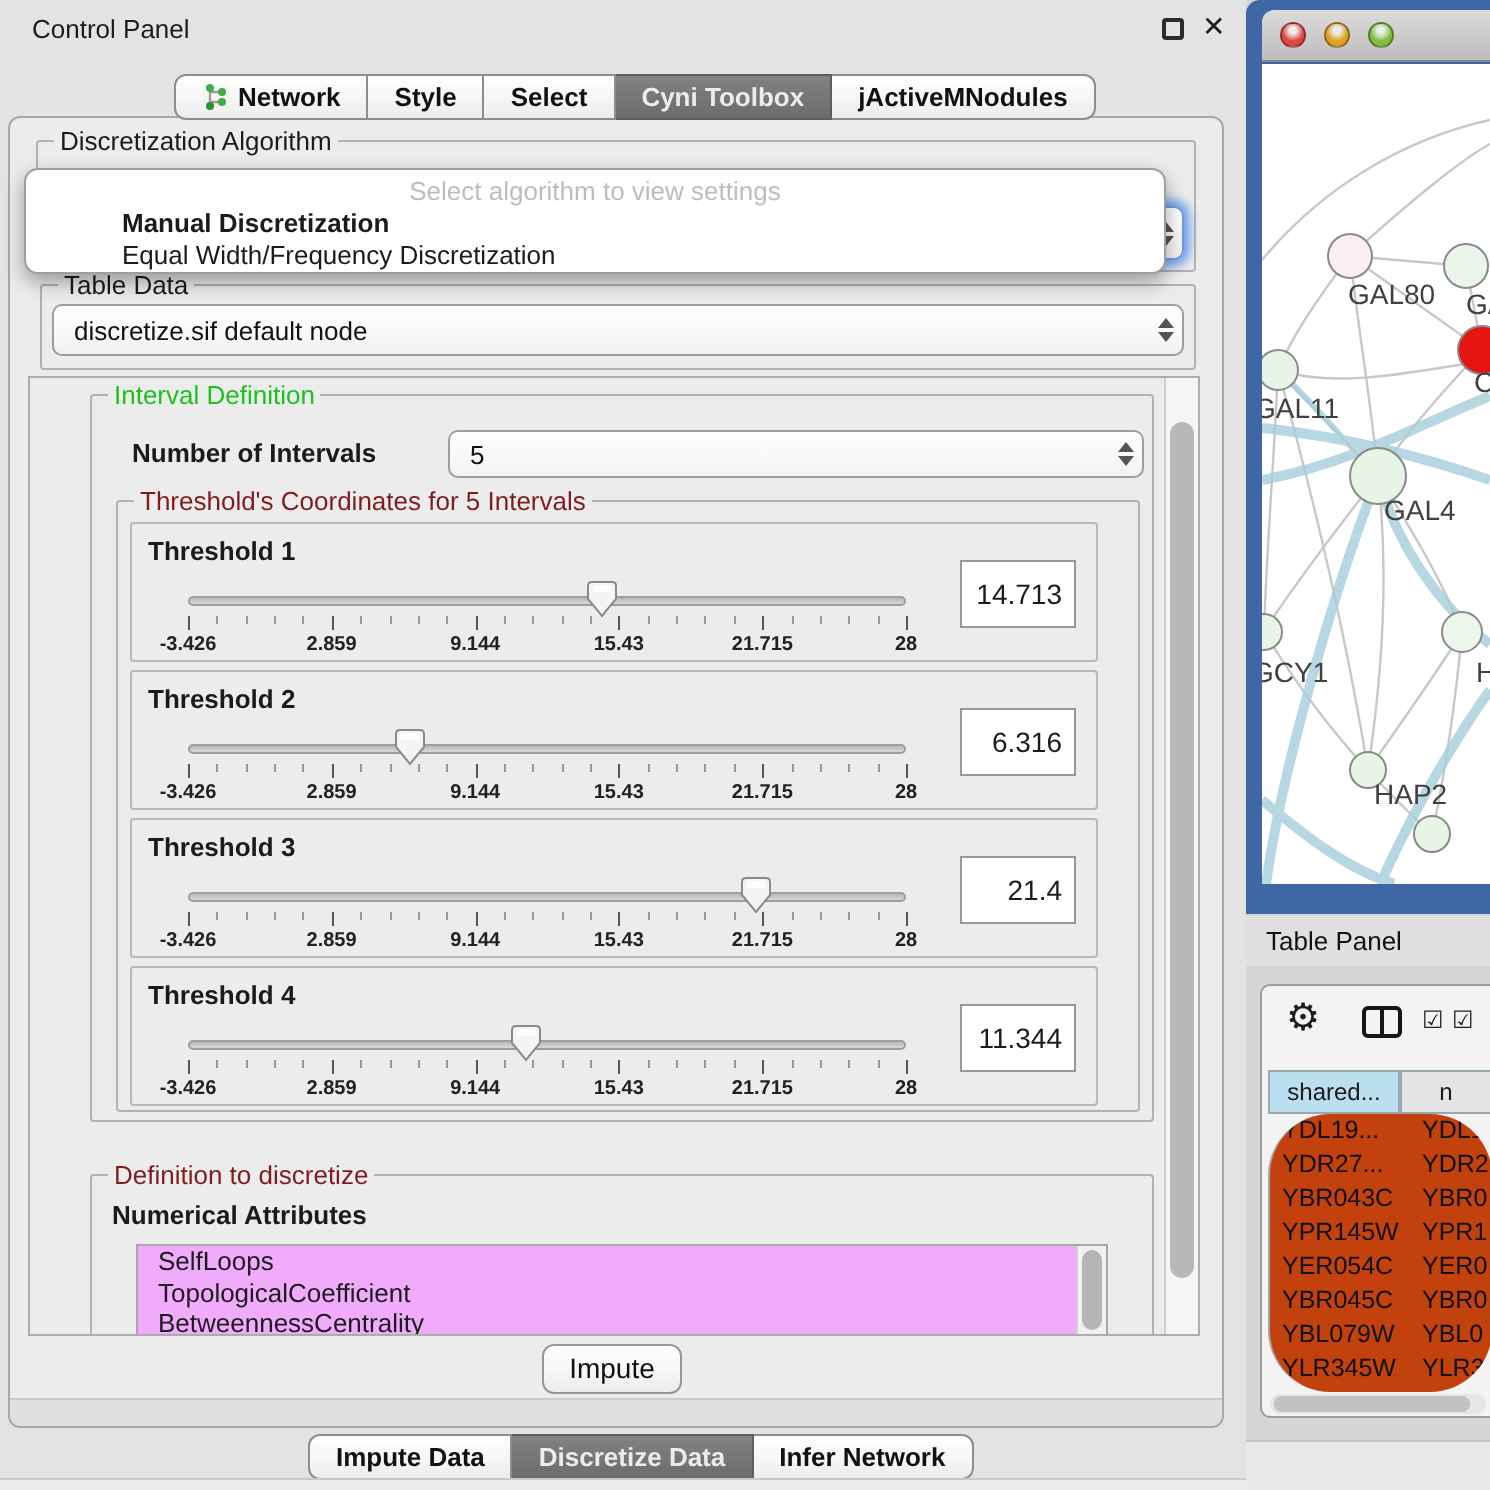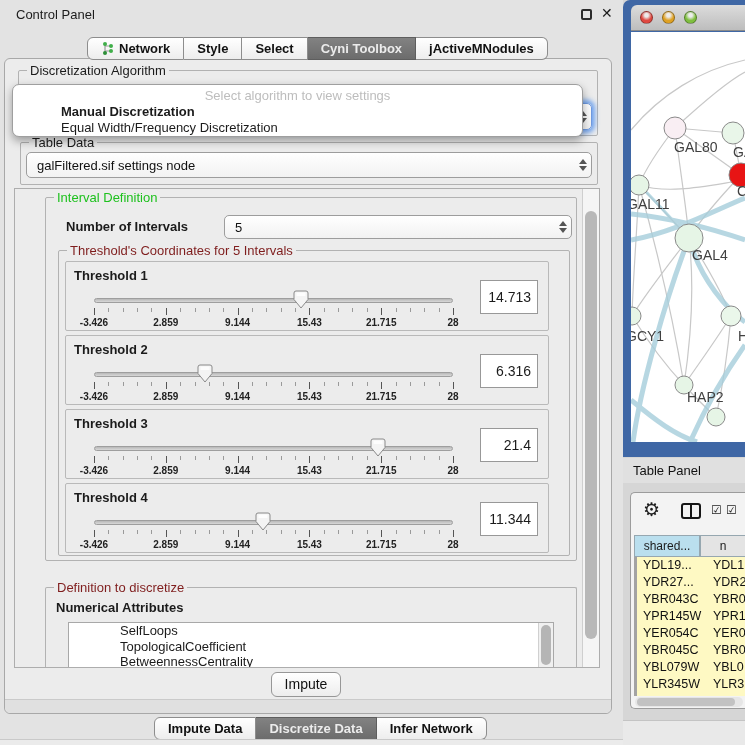--- a/index.html
+++ b/index.html
@@ -80,22 +80,22 @@
   .thumb{position:absolute;top:-2px;width:16px;height:19px;cursor:pointer;}
   .tick{position:absolute;width:1px;background:#777;}
   .tick.minor{top:16px;height:4px;background:#9a9a9a;}
   .tick.major{top:16px;height:7px;background:#555;}
   .ticklabel{position:absolute;top:25px;transform:translateX(-50%);font-size:10px;font-weight:bold;color:#222;white-space:nowrap;}
   .thr-value{position:absolute;right:10px;top:18px;width:58px;height:34px;background:#fff;
       border:1px solid #989898;font-size:14px;text-align:right;line-height:32px;padding-right:6px;}
 
   .attr-group{left:30px;top:398px;width:532px;height:90px;border-bottom:none;}
   .attr-head{position:absolute;left:10px;top:12px;font-weight:bold;font-size:13px;}
-  .listbox{position:absolute;left:22px;top:34px;width:486px;height:48px;background:#ffffff;
-      border:1px solid #a8a8a8;overflow:hidden;padding-left:41px;}
+  .listbox{position:absolute;left:22px;top:34px;width:486px;height:48px;background:#f0abfc;
+      border:1px solid #a8a8a8;overflow:hidden;}
   .listbox .item{padding-left:10px;font-size:13px;line-height:15.5px;cursor:pointer;white-space:nowrap;}
   .list-scroll{position:absolute;right:0;top:0;width:15px;height:100%;background:#f0f0f0;border-left:1px solid #d0d0d0;}
   .list-scroll .thumb{position:absolute;left:2px;top:2px;width:10px;height:40px;background:#b5b5b5;border-radius:5px;}
 
   .apply-btn{position:absolute;left:271px;top:672px;width:70px;height:25px;
       background:linear-gradient(#ffffff,#ededed);border:1px solid #979797;border-radius:6px;
       font-size:14px;color:#111;text-align:center;line-height:23px;cursor:pointer;}
 
   
   .right-region{position:absolute;left:623px;top:0;width:122px;height:745px;background:#d6d6d6;}
@@ -109,22 +109,22 @@
   .tp-bar span{position:absolute;left:10px;top:5px;font-size:13px;color:#111;}
   .tp-card{position:absolute;left:7px;top:492px;width:115px;height:217px;background:#f3f3f3;
       border:1px solid #9c9c9c;border-radius:5px 0 0 5px;border-right:none;}
   .gear{position:absolute;left:12px;top:5px;font-size:19px;color:#1d1d1d;cursor:pointer;}
   .colsplit{position:absolute;left:50px;top:10px;width:20px;height:16px;border:2px solid #161616;border-radius:3px;cursor:pointer;}
   .colsplit:after{content:"";position:absolute;left:7px;top:0;width:2px;height:12px;background:#161616;}
   .chk{position:absolute;top:10px;font-size:12px;color:#222;cursor:pointer;}
   .tp-header{position:absolute;left:3px;top:42px;height:22px;display:flex;}
   .tp-header .hc{border:1px solid #96a7b0;background:#e4e4e4;font-size:12px;text-align:center;line-height:20px;cursor:pointer;}
   .tp-header .hc.hl{background:#badfee;}
-  .tp-rows{position:absolute;left:3px;top:64px;width:112px;height:139px;overflow:hidden;background:#fef9c3;
-      border-left:3px solid #a3a3a3;}
+  .tp-rows{position:absolute;left:3px;top:64px;width:112px;height:139px;overflow:hidden;background:#c2410c;
+      border-left:1px solid #a3a3a3;border-radius:31px;}
   .tp-row{position:relative;height:17px;font-size:12.5px;color:#111;cursor:pointer;}
   .tp-row .c1{position:absolute;left:6px;top:1px;}
   .tp-row .c2{position:absolute;left:76px;top:1px;}
   .hscroll{position:absolute;left:4px;top:204px;width:108px;height:10px;background:#e6e6e6;border-radius:5px;}
   .hscroll .thumb{position:absolute;left:2px;top:1px;width:98px;height:8px;background:#c2c2c2;border-radius:4px;}
   .right-strip{position:absolute;left:0;top:720px;width:122px;height:25px;background:#e9e9e9;border-top:1px solid #c4c4c4;}
 
   .netlabel{font-size:14px;fill:#404040;}
 </style>
 </head>
@@ -182,21 +182,21 @@
     <div class="popup">
       <div class="hint">Select algorithm to view settings</div>
       <div class="opt b" style="top:19px">Manual Discretization</div>
       <div class="opt" style="top:35px">Equal Width/Frequency Discretization</div>
     </div>
 
     <div class="group td-group">
       <span class="g-title">Table Data</span>
     </div>
     <div class="combo td-combo">
-      <span class="cval">galFiltered.sif settings node</span>
+      <span class="cval">discretize.sif default node</span>
       <span class="stepper">
           <span class="arr-up"></span>
           <span class="arr-dn"></span>
         </span>
     </div>
 
     <div class="scrollpanel">
 
       <div class="group interval-group">
         <span class="g-title g-green">Interval Definition</span>

